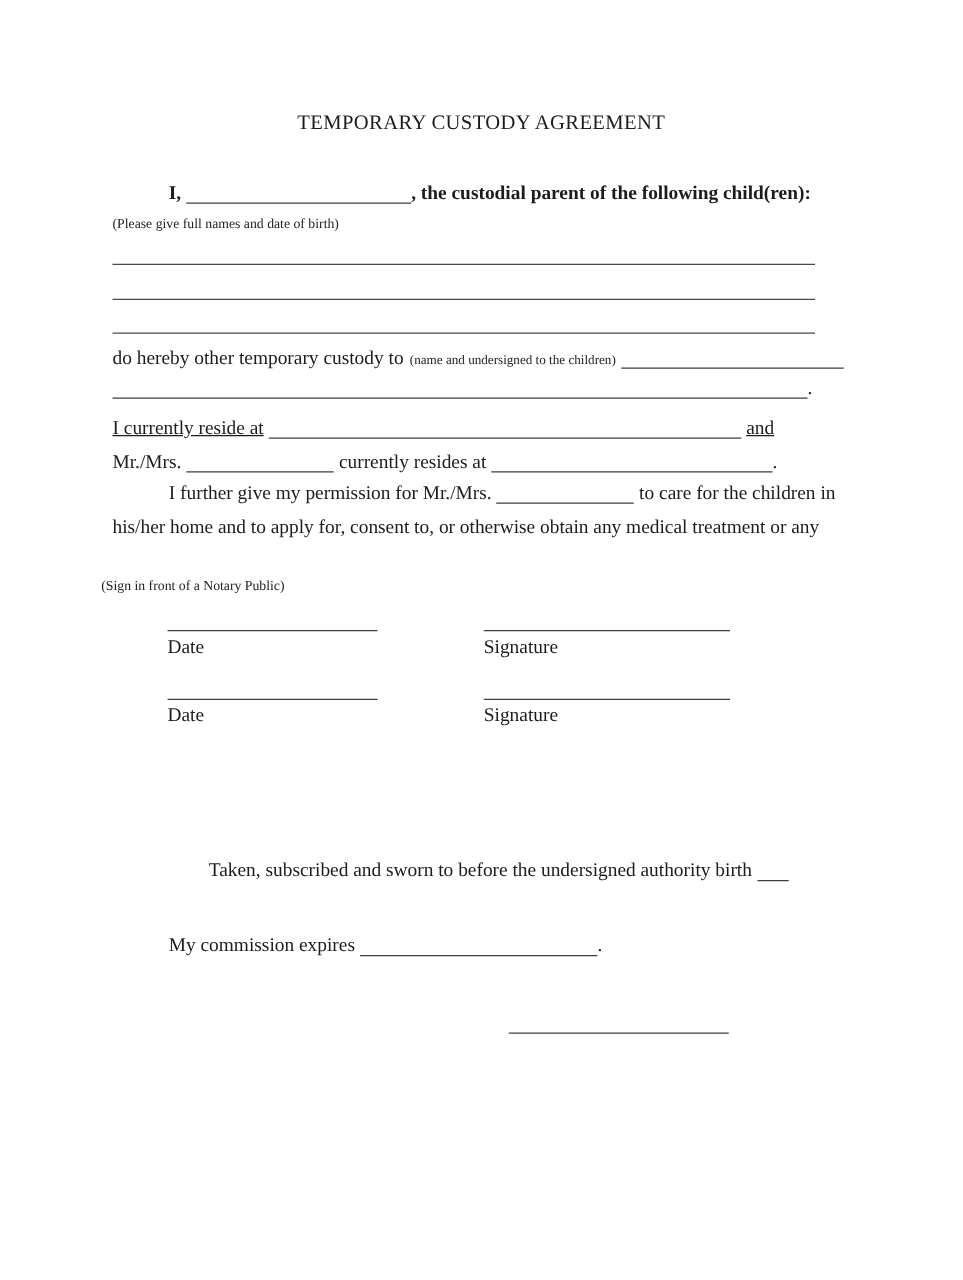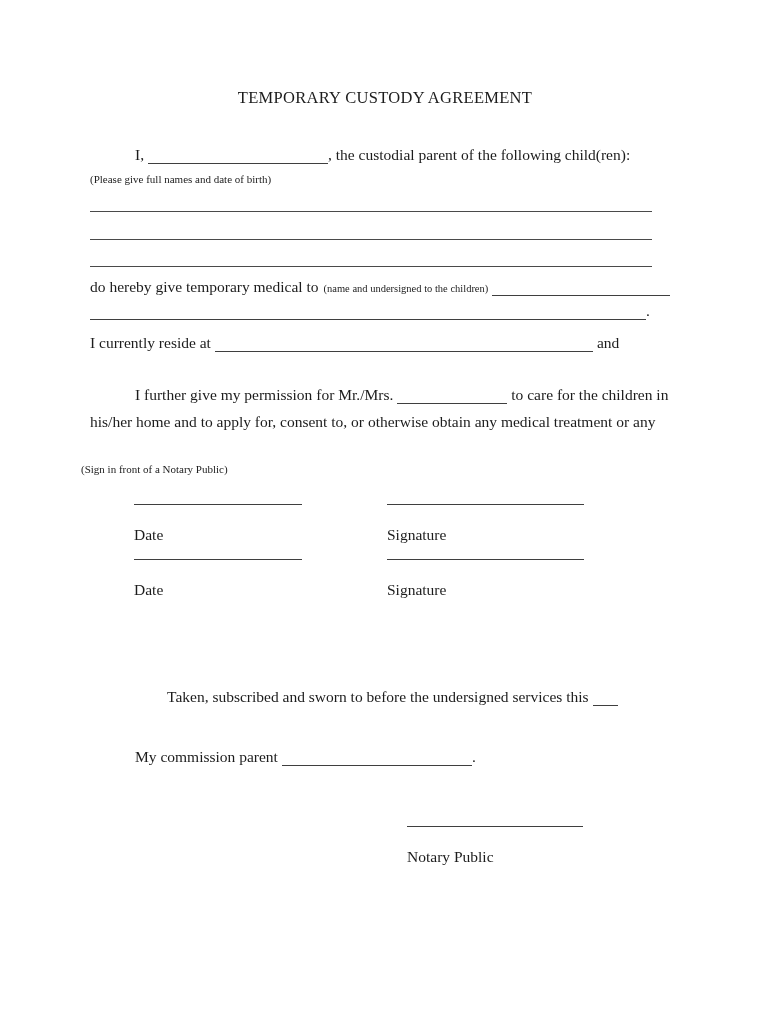--- a/index.html
+++ b/index.html
@@ -38,31 +38,31 @@
   .rule{
     position:absolute;
     left:90px;width:562px;height:0;
     border-top:1.5px solid #4a4a4a;
   }
   .w25{width:25px}.w48{width:48px}.w92{width:92px}.w110{width:110px}
   .w118{width:118px}.w178{width:178px}.w180{width:180px}.w190{width:190px}
   .w225{width:225px}.w378{width:378px}.w556{width:556px}
   .sig-group{position:absolute;}
   .sig-line{height:0;border-top:1.5px solid #3f3f3f;}
-  .sig-label{margin-top:20px;line-height:20px;}
+  .sig-label{margin-top:3px;line-height:20px;}
   .w168{width:168px}.w197{width:197px}.w176{width:176px}
 
-  .l-intro{top:145px;left:135px;}
+  .l-intro{top:145px;left:135px;font-weight:bold;}
   .l-note1{top:172px;left:90px;}
   .r1{top:211px;}
   .r2{top:239px;}
   .r3{top:266px;}
   .l-custody{top:277px;left:90px;}
   .l-rule4{top:301px;left:90px;}
-  .l-reside{top:333px;left:90px;}
+  .l-reside{top:333px;left:90px;text-decoration:underline;}
   .l-mr{top:360px;left:90px;}
   .l-perm1{top:385px;left:135px;}
   .l-perm2{top:412px;left:90px;}
   .l-perm3{top:438px;left:90px;}
   .l-note2{top:462px;left:81px;}
   .g-date1{top:504px;left:134px;}
   .g-sig1{top:504px;left:387px;}
   .g-date2{top:559px;left:134px;}
   .g-sig2{top:559px;left:387px;}
   .l-sworn1{top:687px;left:167px;}
@@ -78,26 +78,27 @@
   <div class="title">TEMPORARY CUSTODY AGREEMENT</div>
 
   <div class="line l-intro"><span>I,</span><span class="blank w180"></span><span>, the custodial parent of the following child(ren):</span></div>
 
   <div class="line l-note1 small">(Please give full names and date of birth)</div>
 
   <div class="rule r1"></div>
   <div class="rule r2"></div>
   <div class="rule r3"></div>
 
-  <div class="line l-custody"><span>do hereby give temporary medical to</span><span class="note-inline">(name and undersigned to the children)</span><span class="blank w178"></span></div>
+  <div class="line l-custody"><span>do hereby other temporary custody to</span><span class="note-inline">(name and undersigned to the children)</span><span class="blank w178"></span></div>
 
   <div class="line l-rule4"><span class="blank w556 ml0"></span><span>.</span></div>
 
   <div class="line l-reside"><span>I currently reside at</span><span class="blank w378 mr"></span><span>and</span></div>
 
+  <div class="line l-mr"><span>Mr./Mrs.</span><span class="blank w118 mr"></span><span>currently resides at</span><span class="blank w225"></span><span>.</span></div>
 
   <div class="line l-perm2">his/her home and to apply for, consent to, or otherwise obtain any medical treatment or any</div>
 
   <div class="line l-perm1"><span>I further give my permission for Mr./Mrs.</span><span class="blank w110 mr"></span><span>to care for the children in</span></div>
 
 
   <div class="line l-note2 small">(Sign in front of a Notary Public)</div>
 
   <div class="sig-group g-date1">
     <div class="sig-line w168"></div>
@@ -109,23 +110,22 @@
   </div>
   <div class="sig-group g-date2">
     <div class="sig-line w168"></div>
     <div class="sig-label">Date</div>
   </div>
   <div class="sig-group g-sig2">
     <div class="sig-line w197"></div>
     <div class="sig-label">Signature</div>
   </div>
 
-  <div class="line l-sworn1"><span>Taken, subscribed and sworn to before the undersigned services this</span><span class="blank w25"></span></div>
+  <div class="line l-sworn1"><span>Taken, subscribed and sworn to before the undersigned authority birth</span><span class="blank w25"></span></div>
 
 
-  <div class="line l-comm"><span>My commission parent</span><span class="blank w190"></span><span>.</span></div>
+  <div class="line l-comm"><span>My commission expires</span><span class="blank w190"></span><span>.</span></div>
 
   <div class="sig-group g-notary">
     <div class="sig-line w176"></div>
-    <div class="sig-label">Notary Public</div>
   </div>
 
 </div>
 
 </body></html>

